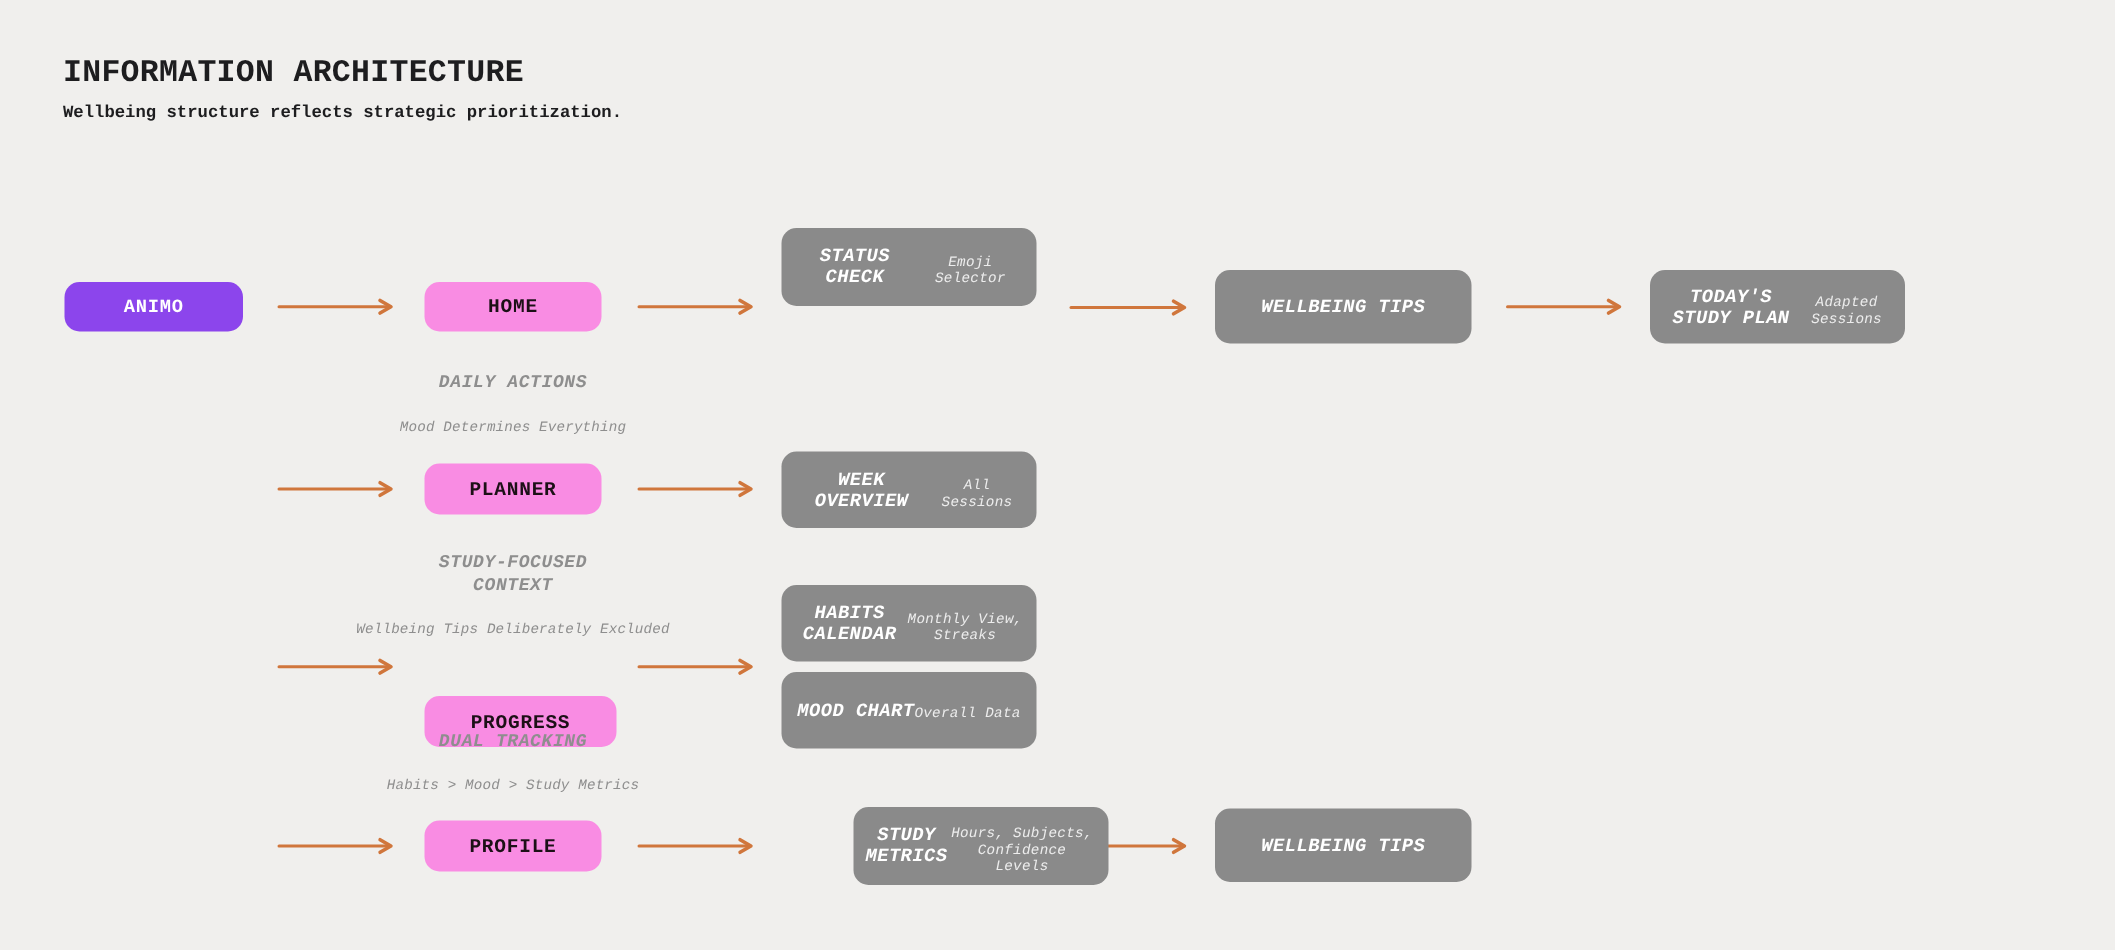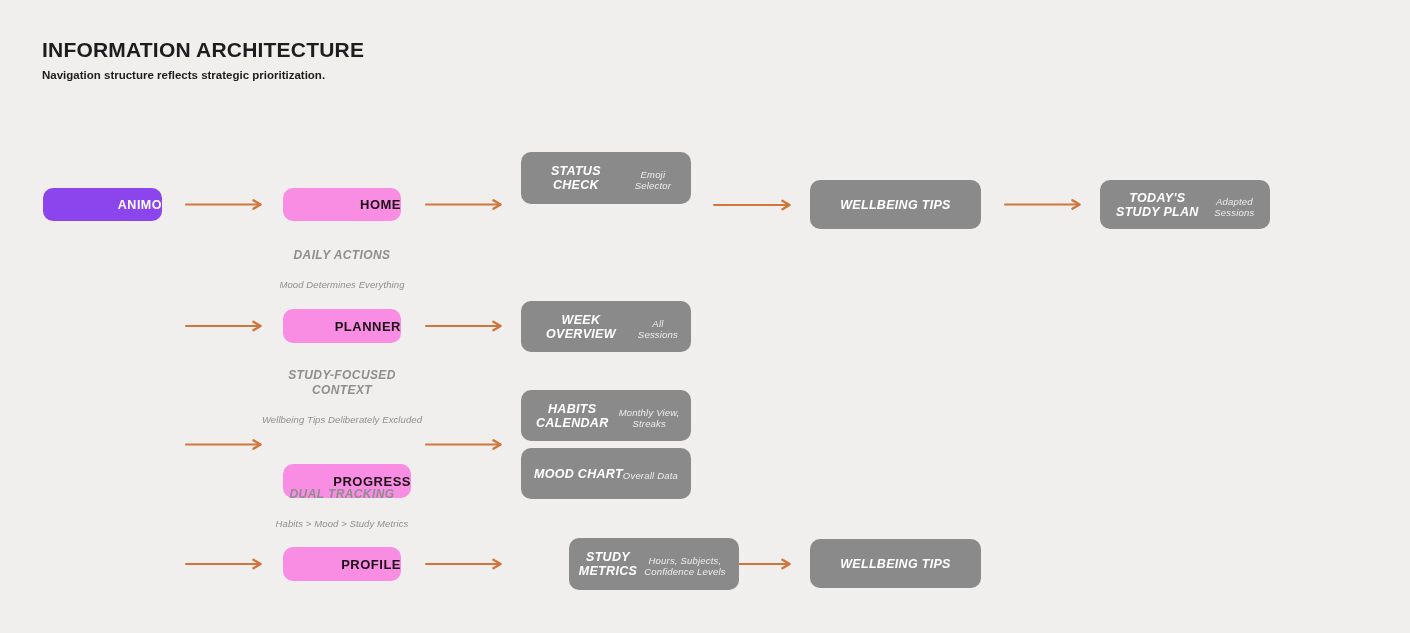--- a/index.html
+++ b/index.html
@@ -18,20 +18,21 @@
   body {
     background: var(--background);
     font-family: "Liberation Sans", sans-serif;
   }
   .canvas {
     position: relative;
     width: 1410px;
     height: 633px;
     background: var(--background);
     overflow: hidden;
+    font-family: Liberation Mono, monospace;
   }
 
   
   .heading-title {
     position: absolute;
     left: 42px; top: 38px;
     font-size: 21px;
     font-weight: 800;
     letter-spacing: 0.2px;
     color: var(--heading-dark);
@@ -58,21 +59,21 @@
     stroke-linecap: round;
     stroke-linejoin: round;
   }
 
   
   .pill {
     position: absolute;
     border-radius: 10px;
     display: flex;
     align-items: center;
-    justify-content: flex-end;
+    justify-content: center;
     letter-spacing: 0.5px;
   }
   .pill-animo {
     background: var(--brand-purple);
     color: #FFFFFF;
     font-weight: 700;
     font-size: 12.5px;
   }
   .pill-pink {
     background: var(--nav-pink);
@@ -127,21 +128,21 @@
     margin-top: 3px;
     letter-spacing: 0.1px;
   }
 </style>
 </head>
 <body>
 
 <div class="canvas">
 
   <div class="heading-title">INFORMATION ARCHITECTURE</div>
-  <div class="heading-subtitle">Navigation structure reflects strategic prioritization.</div>
+  <div class="heading-subtitle">Wellbeing structure reflects strategic prioritization.</div>
 
   <svg class="arrow-layer" viewBox="0 0 1410 633" aria-hidden="true">
     <defs>
       <marker id="ah" viewBox="0 0 10 10" refX="7" refY="5" markerWidth="6" markerHeight="6" orient="auto-start-reverse">
         <path class="arrow-stroke" d="M1.5,1.5 L7.5,5 L1.5,8.5" stroke-width="1.6"></path>
       </marker>
     </defs>
     <line class="arrow-stroke" x1="186" y1="204.5" x2="260" y2="204.5" marker-end="url(#ah)"></line>
     <line class="arrow-stroke" x1="426" y1="204.5" x2="500" y2="204.5" marker-end="url(#ah)"></line>
     <line class="arrow-stroke" x1="714" y1="205" x2="789" y2="205" marker-end="url(#ah)"></line>

